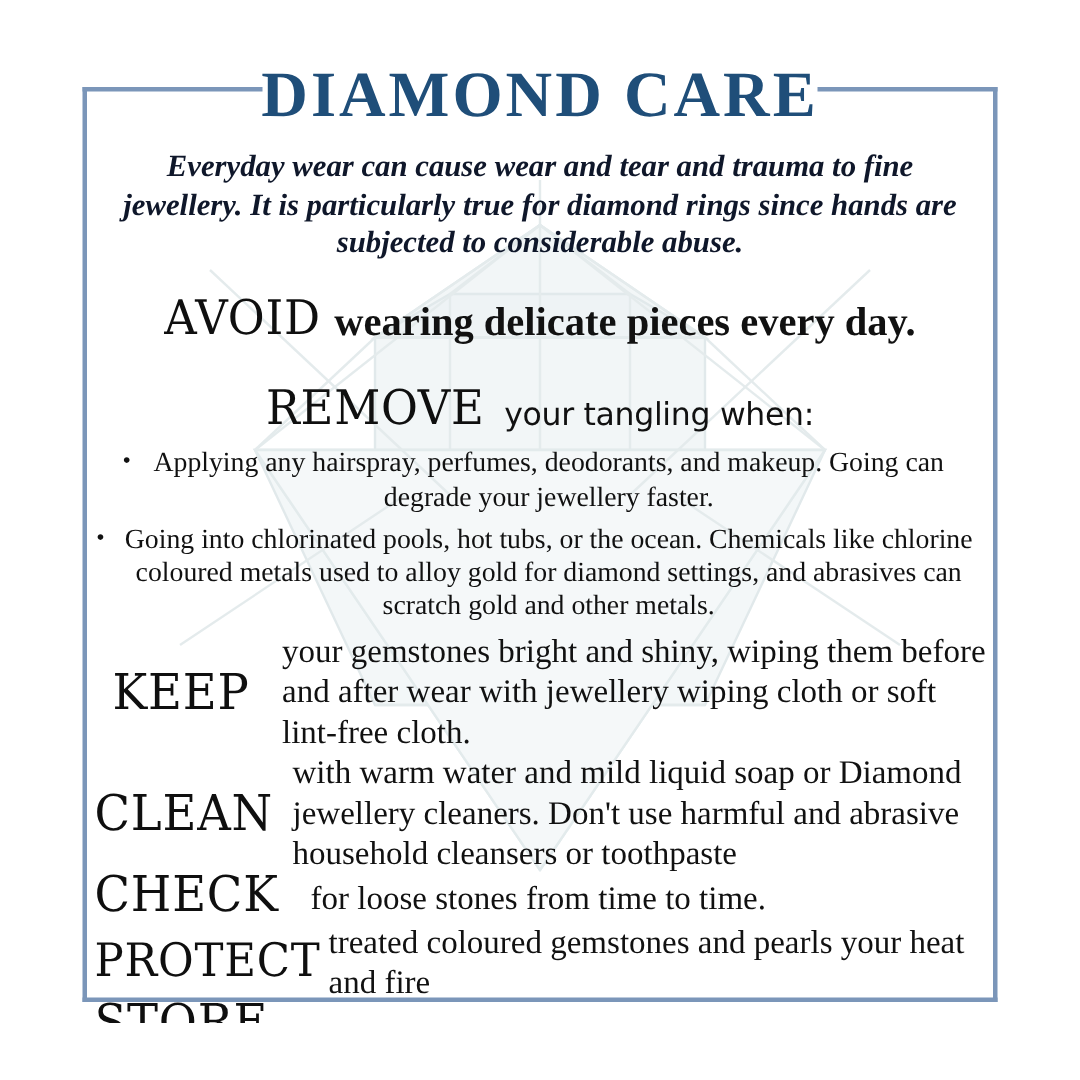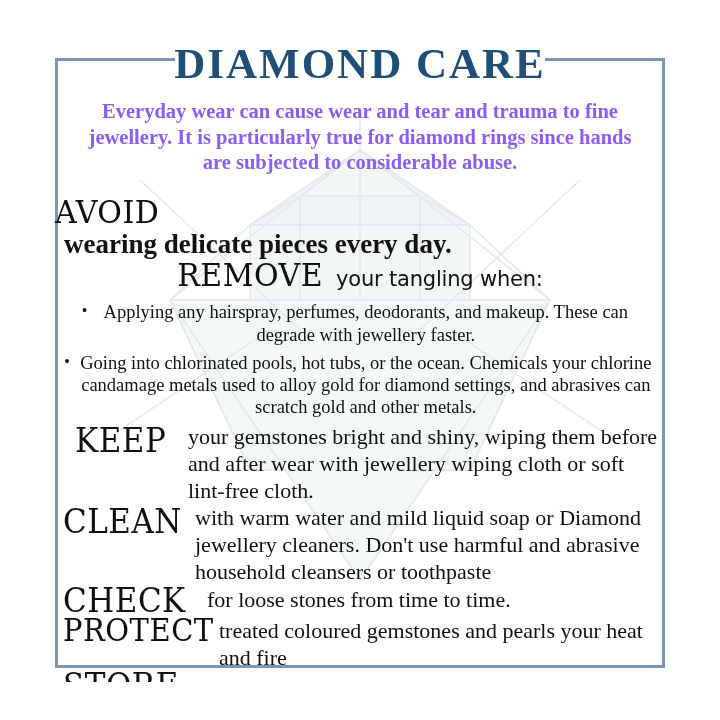--- a/index.html
+++ b/index.html
@@ -56,25 +56,26 @@
     letter-spacing: 2px;
     color: #1f4e79;
     line-height: 1;
     margin: 0 0 2px 0;
     padding-top: 2px;
     white-space: nowrap;
   }
 
   .intro {
     text-align: center;
+    font-style: italic;
     font-weight: bold;
     font-size: 20.5px;
     line-height: 1.25;
     margin: 14px 22px 0 22px;
-    color: #8b5cf6;
+    color: #0f172a;
   }
   .keyword {
     font-family: "DejaVu Serif", "Liberation Serif", serif;
     font-weight: 400;
     font-size: 31px;
     line-height: 1;
     letter-spacing: 0.5px;
     color: #0f0f0f;
     white-space: nowrap;
     flex: none;
@@ -89,35 +90,34 @@
     color: #111111;
     padding-left: 10px;
   }
 
   
   .line-avoid {
     display: flex;
     justify-content: center;
     align-items: baseline;
     margin-top: 22px;
-    flex-direction: column;
   }
   .line-avoid .keyword { font-size: 30px; }
   .line-avoid .kw-body {
     font-size: 27px;
     font-weight: bold;
     padding-left: 9px;
   }
 
   
   .line-remove {
     display: flex;
     justify-content: center;
     align-items: baseline;
-    margin-top: 0;
+    margin-top: 28px;
   }
   .line-remove .keyword { font-size: 30px; }
   .line-remove .kw-body {
     font-family: "DejaVu Sans", "Liberation Sans", sans-serif;
     font-size: 21px;
     padding-left: 13px;
     letter-spacing: -0.2px;
   }
 
   
@@ -143,21 +143,21 @@
   }
   .bullets .btext {
     text-align: center;
     max-width: 545px;
   }
   .bullets li.wide .btext { max-width: 580px; }
 
   
   .block {
     display: flex;
-    align-items: flex-start;
+    align-items: center;
     padding-left: 8px;
   }
   .block .keyword {
     width: 120px;
     flex: none;
     text-align: left;
     position: relative;
     top: 2px;
   }
   .block .kw-body {
@@ -240,25 +240,25 @@
     </div>
 
     <div class="line-remove">
       <span class="keyword">REMOVE</span>
       <span class="kw-body">your tangling when:</span>
     </div>
 
     <ul class="bullets">
       <li>
         <span class="dot">•</span>
-        <span class="btext">Applying any hairspray, perfumes, deodorants, and makeup. These can degrade with jewellery faster.</span>
+        <span class="btext">Applying any hairspray, perfumes, deodorants, and makeup. Going can degrade your jewellery faster.</span>
       </li>
       <li class="wide">
         <span class="dot">•</span>
-        <span class="btext">Going into chlorinated pools, hot tubs, or the ocean. Chemicals your chlorine candamage metals used to alloy gold for diamond settings, and abrasives can scratch gold and other metals.</span>
+        <span class="btext">Going into chlorinated pools, hot tubs, or the ocean. Chemicals like chlorine coloured metals used to alloy gold for diamond settings, and abrasives can scratch gold and other metals.</span>
       </li>
     </ul>
 
     <div class="block b-keep">
       <span class="keyword">KEEP</span>
       <span class="kw-body">your gemstones bright and shiny, wiping them before and after wear with jewellery wiping cloth or soft lint-free cloth.</span>
     </div>
 
     <div class="block b-clean">
       <span class="keyword">CLEAN</span>

